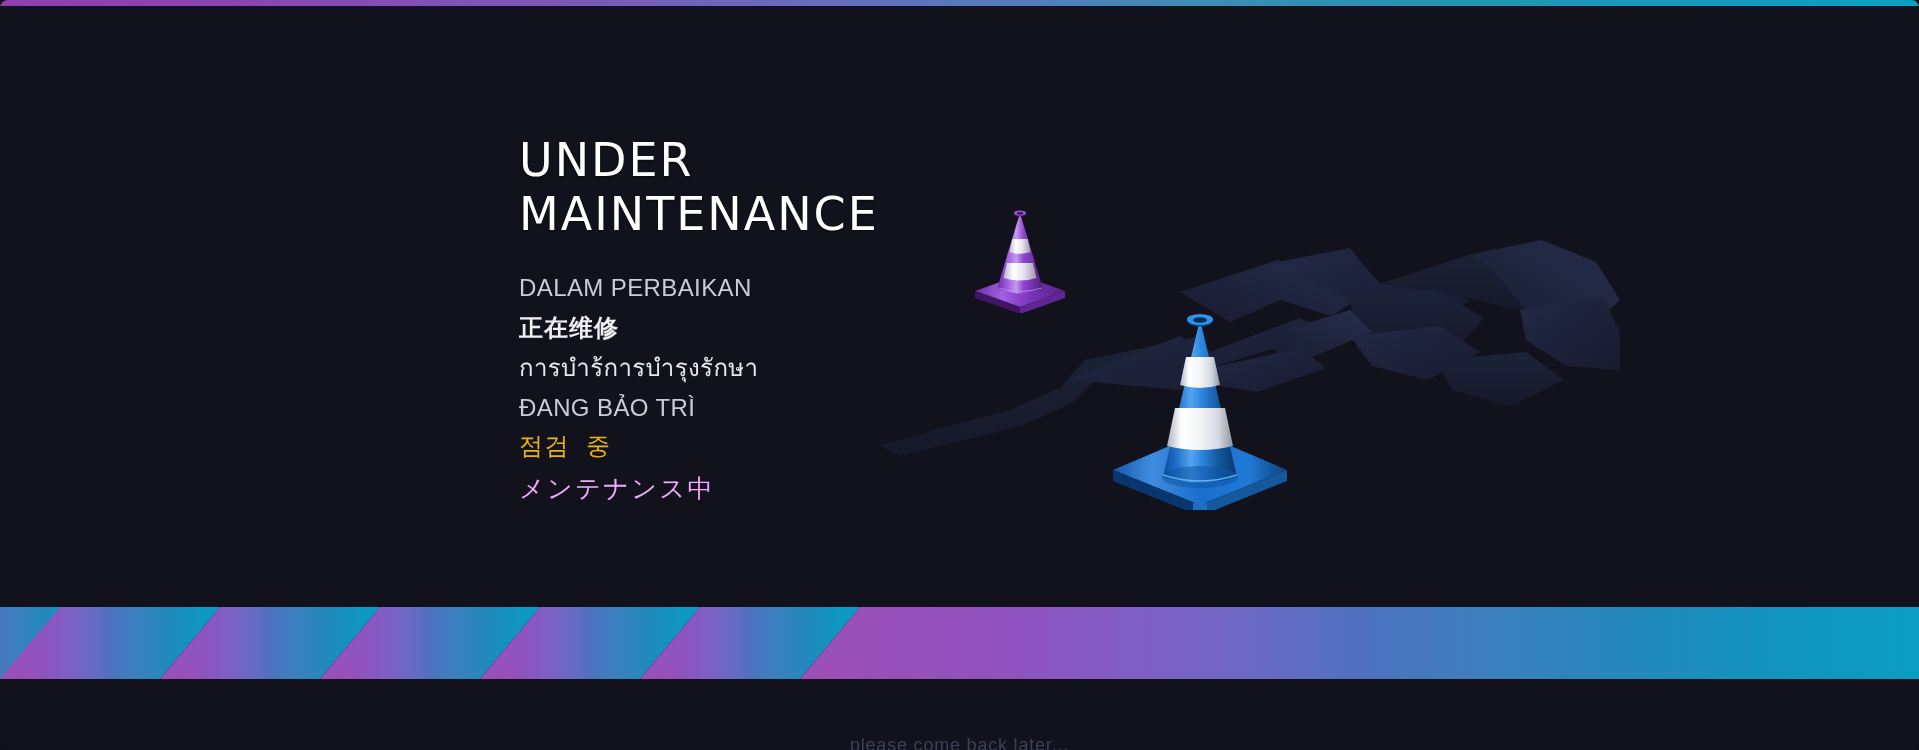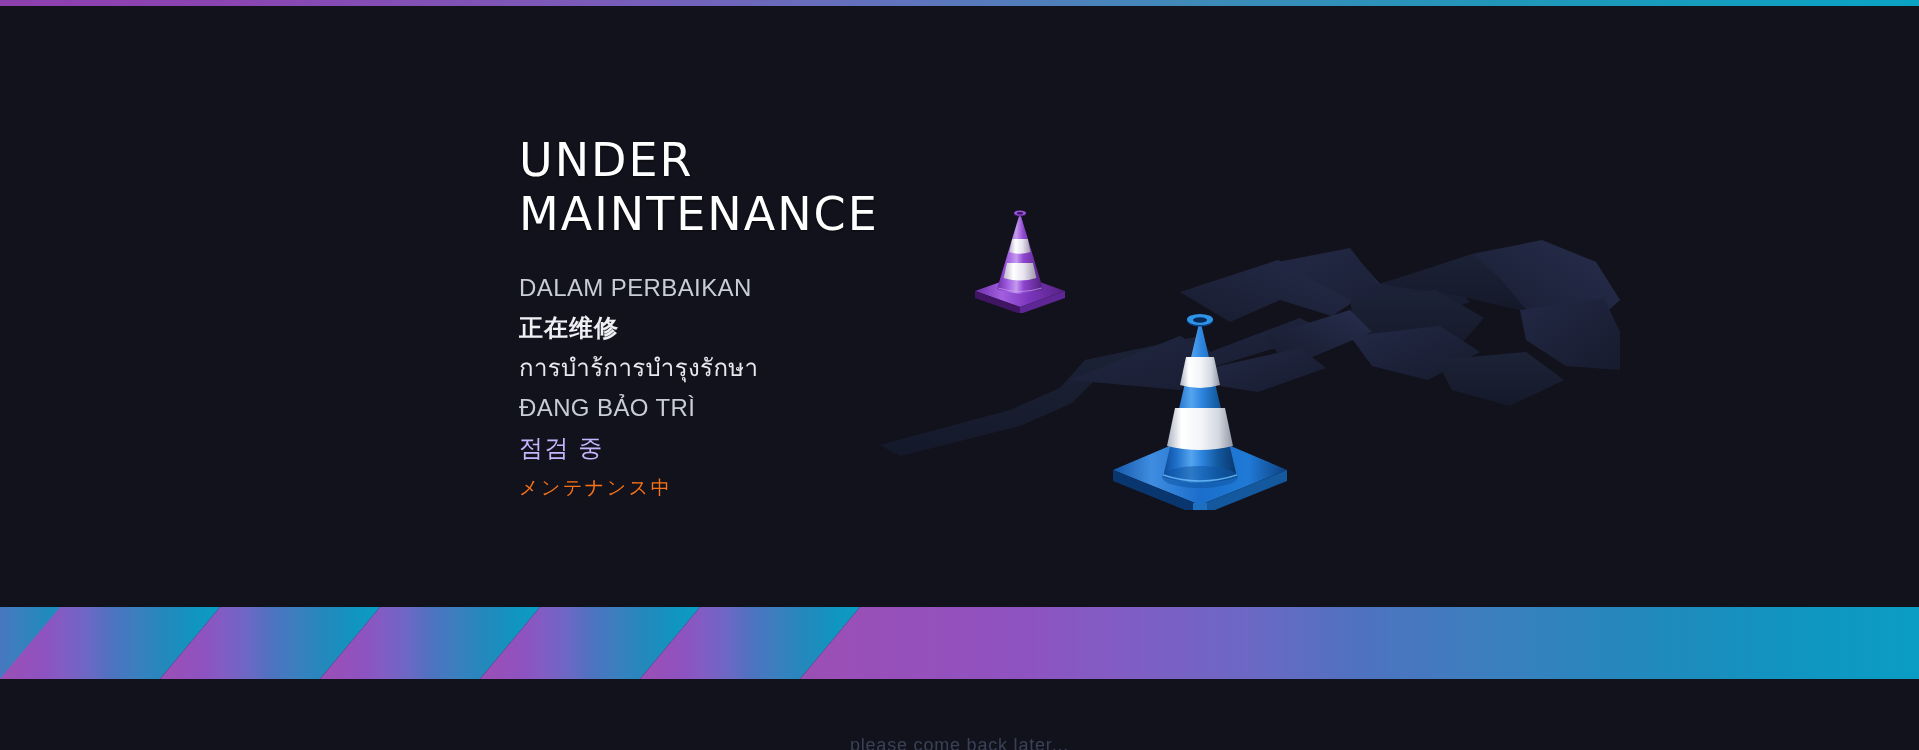--- a/index.html
+++ b/index.html
@@ -5,20 +5,21 @@
   * { margin:0; padding:0; box-sizing:border-box; }
   html,body{
     width:1919px; height:750px; overflow:hidden;
     background:#101018;
     font-family:"Liberation Sans", sans-serif;
   }
   .page{
     position:relative; width:1919px; height:750px;
     background:#12121c;
     overflow:hidden;
+    border-radius:8px;
   }
   
   .topbar{
     position:absolute; left:0; top:0; width:1919px; height:6px;
     background:linear-gradient(90deg,#8e3fae 0%,#8a45b2 12%,#7b5ab8 30%,#6272bd 46%,#3f8ab9 62%,#2196b8 78%,#0aa3c4 100%);
   }
   
   .headline{
     position:absolute; left:519px; top:133px;
     width:760px;
@@ -38,22 +39,22 @@
   }
   .tr-item{
     color:#c9cdd6;
     font-size:24px;
     line-height:40px;
     letter-spacing:.4px;
     white-space:nowrap;
   }
   .tr-item.cjk{ font-weight:700; color:#eef0f4; letter-spacing:1px; }
   .tr-item.thai{ color:#e6e8ee; }
-  .tr-item.kr{ color:#c4b5fd; letter-spacing:1.5px; }
-  .tr-item.jp{ color:#f97316; font-size:19px; letter-spacing:2.5px; }
+  .tr-item.kr{ color:#eab308; letter-spacing:1.5px;font-family:Liberation Mono, monospace; }
+  .tr-item.jp{ color:#f0abfc; font-size:25px; letter-spacing:2.5px; }
 
   
   .crack{ position:absolute; left:880px; top:240px; width:740px; height:230px; }
 
   
   .cone-wrap{ position:absolute; }
   .cone-purple{ left:965px; top:203px; width:110px; height:110px; }
   .cone-blue{   left:1105px; top:305px; width:190px; height:205px; }
 
   

